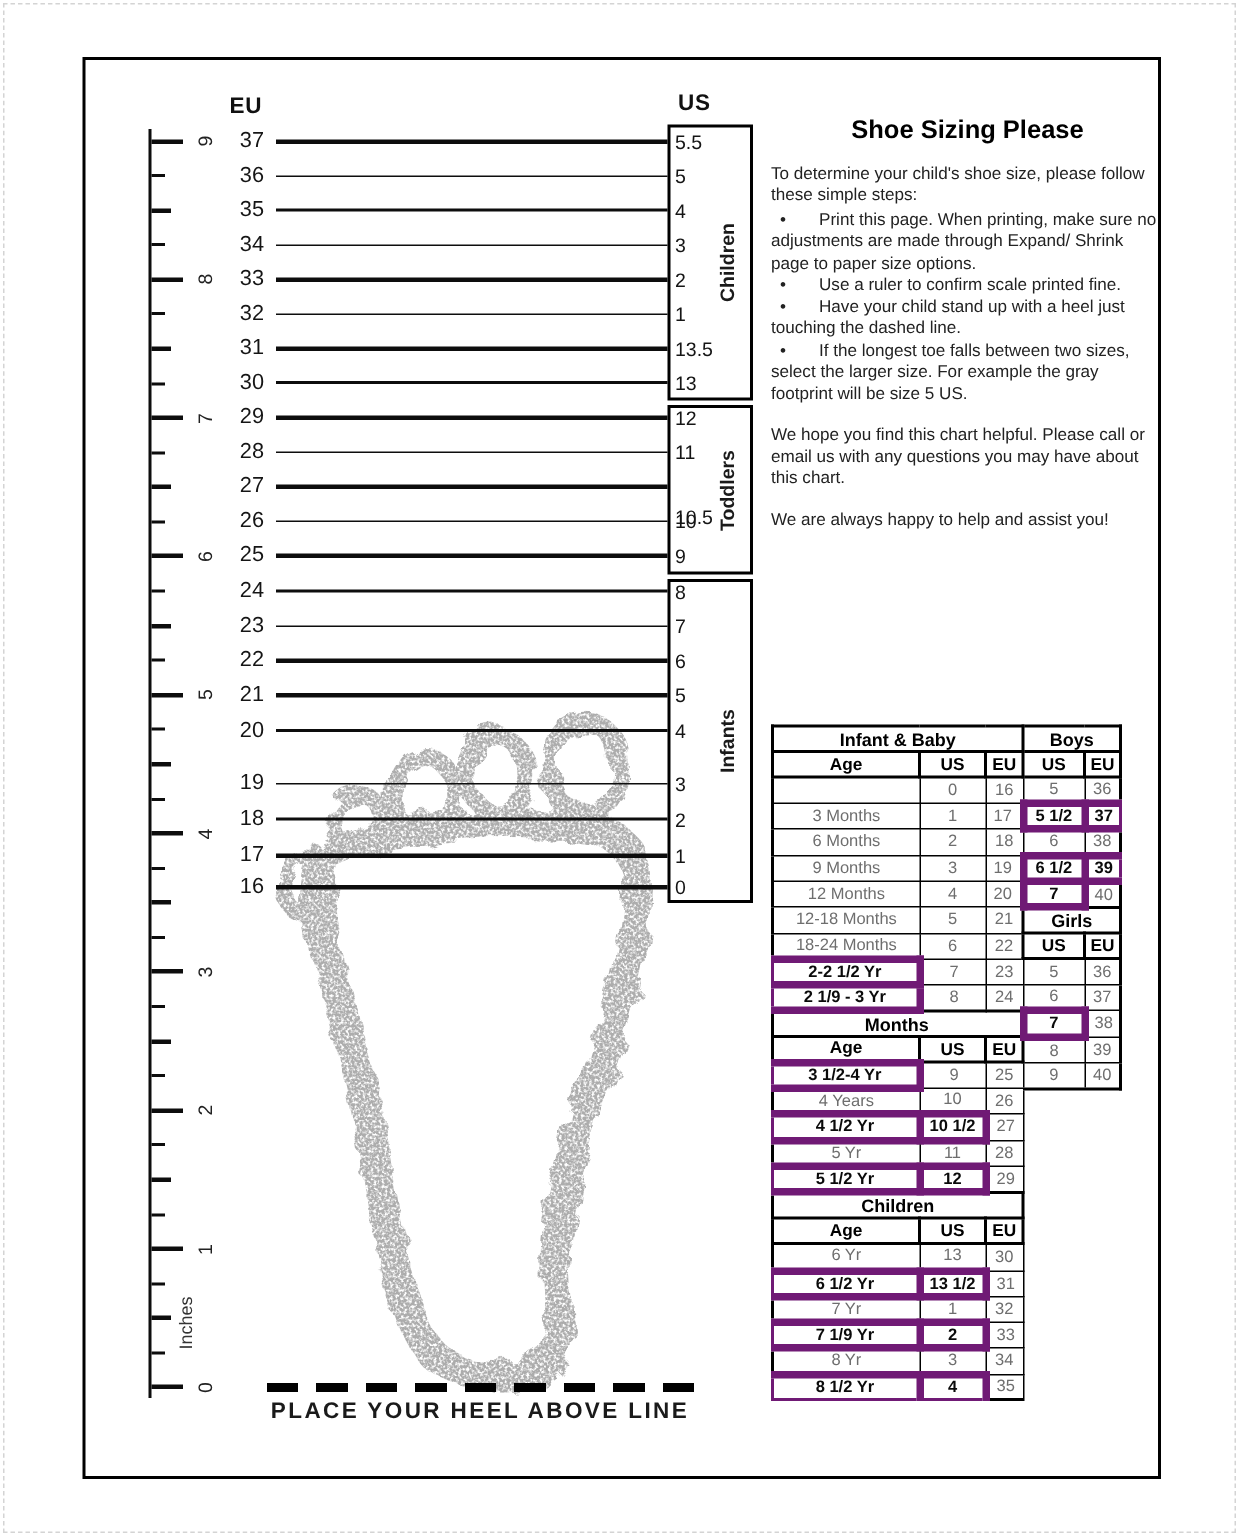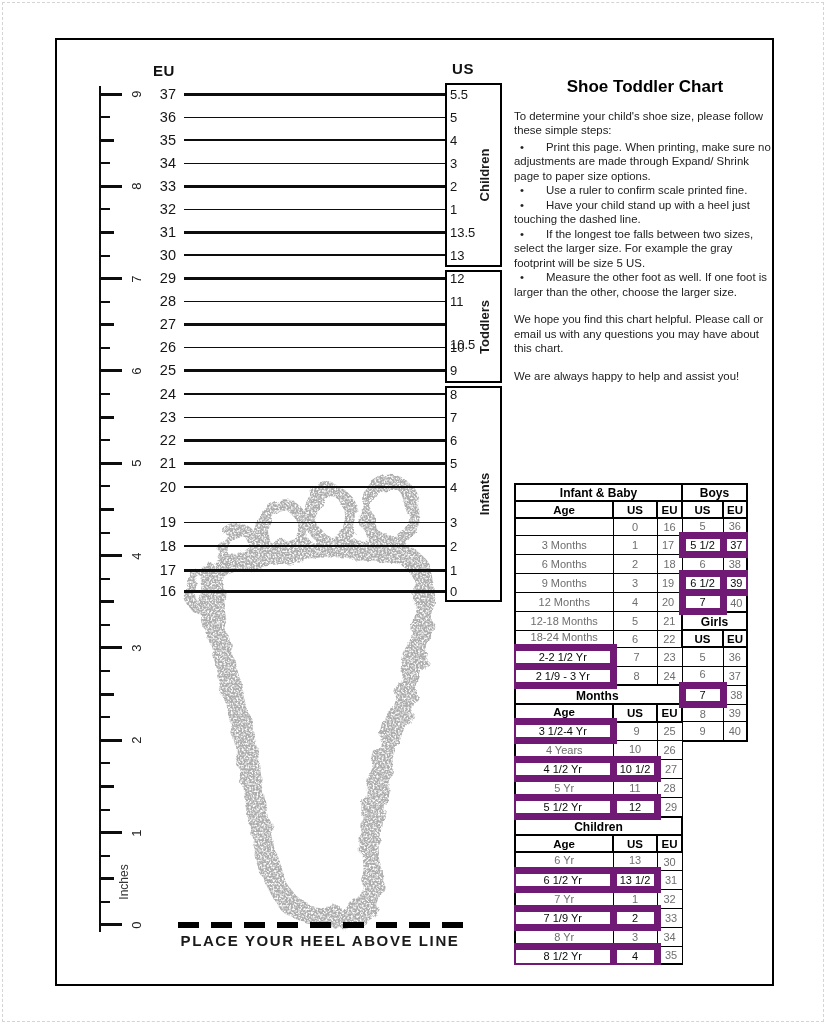--- a/index.html
+++ b/index.html
@@ -22,21 +22,21 @@
   .heel-text{font-size:15px;font-weight:700;letter-spacing:1.6px;text-align:center;color:#1a1a1a;white-space:nowrap;}
   .info{width:262px;font-size:11.4px;line-height:14.5px;color:#222;}
   .info .title{text-align:center;font-size:17px;font-weight:bold;margin:0 0 14px 0;color:#000;}
   .info p{margin:0 0 2px 0;}
   .info .bullet{margin:0;}
   .info .bullet .bl{display:inline-block;width:26px;padding-left:6px;}
   .info .closing{margin-top:13px;}
   table.sizes{border-collapse:collapse;table-layout:fixed;font-size:11px;}
   table.sizes td{padding:0;text-align:center;vertical-align:middle;overflow:hidden;white-space:nowrap;}
   td.d{border:1px solid #000;color:#6e6e6e;}
-  td.b{border:7px solid #701a75;color:#0a0a0a;font-weight:normal;}
+  td.b{border:5px solid #701a75;color:#0a0a0a;font-weight:bold;}
   td.hdr{border:2px solid #000;color:#000;font-weight:bold;font-size:11.5px;}
   td.sec{border:2px solid #000;color:#000;font-weight:bold;font-size:12px;}
   td.none{border:none;background:none;}
   td.lft{border-left-width:2px;}
   td.rgt{border-right-width:2px;}
   td.end{border-bottom-width:2px;}
   tr.first td{border-top-width:2px;}
   tr.last td{border-bottom-width:2px;}
 </style>
 </head>
@@ -206,28 +206,27 @@
       <div class="abs tick" style="left:101px;top:900.8875px;width:9px;height:2px;"></div>
       <div class="abs tick" style="left:101px;top:923.47px;width:21px;height:3px;"></div>
       <div class="abs ruler-num" style="left:126px;top:915.97px;">0</div>
     </div>
   <div class="abs inches-label" style="left:96px;top:875px;">Inches</div>
 
   <div class="abs dash-line" style="left:178px;top:922px;width:287px;"></div>
   <div class="abs heel-text" style="left:170px;top:932px;width:300px;">PLACE YOUR HEEL ABOVE LINE</div>
 
   <div class="abs info" style="left:514px;top:80px;">
-    <div class="title">Shoe Toddler Chart</div>
+    <div class="title">Shoe Sizing Please</div>
     <p>To determine your child's shoe size, please follow these simple steps:</p>
     <div id="bullet-list">
         <div class="bullet"><span class="bl">•</span>Print this page. When printing, make sure no adjustments are made through Expand/ Shrink page to paper size options.</div>
         <div class="bullet"><span class="bl">•</span>Use a ruler to confirm scale printed fine.</div>
         <div class="bullet"><span class="bl">•</span>Have your child stand up with a heel just touching the dashed line.</div>
         <div class="bullet"><span class="bl">•</span>If the longest toe falls between two sizes, select the larger size. For example the gray footprint will be size 5 US.</div>
-        <div class="bullet"><span class="bl">•</span>Measure the other foot as well. If one foot is larger than the other, choose the larger size.</div>
       </div>
     <p class="closing">We hope you find this chart helpful. Please call or email us with any questions you may have about this chart.</p>
     <p class="closing">We are always happy to help and assist you!</p>
   </div>
 
   <table class="sizes abs" style="left:514px;top:483px;width:232px;height:448px;">
     <colgroup>
       <col style="width:98px">
         <col style="width:44px">
         <col style="width:25px">

